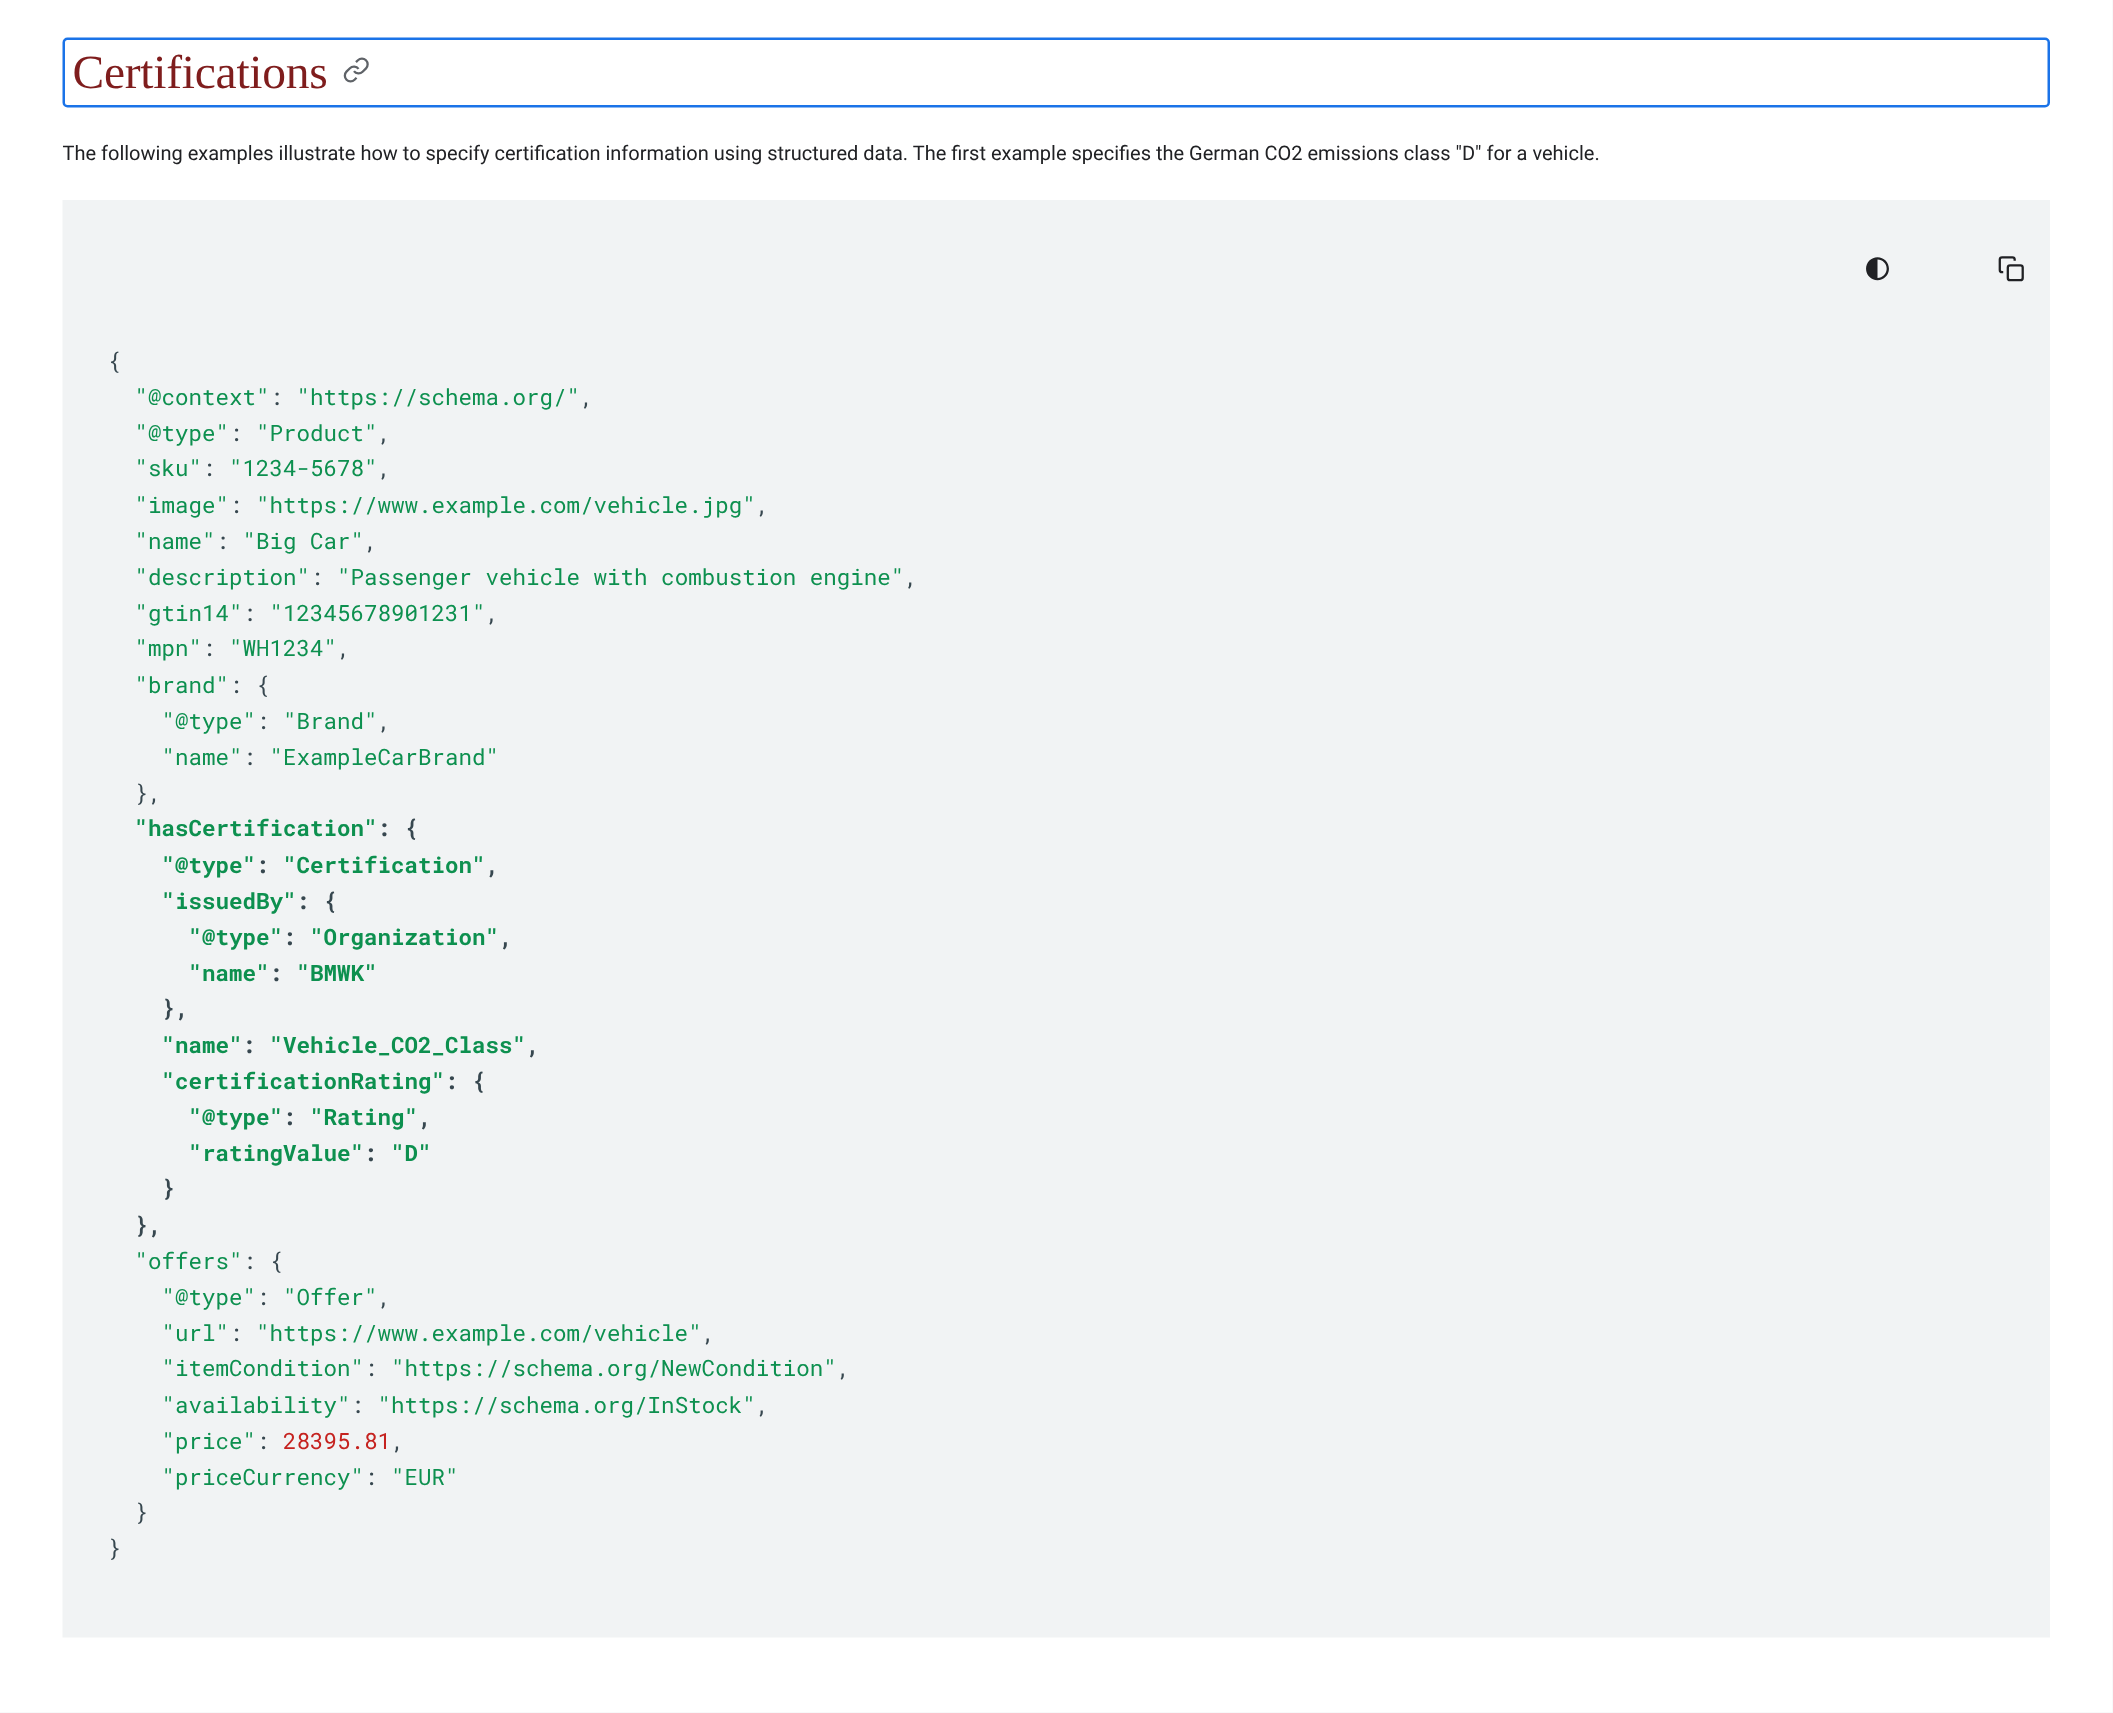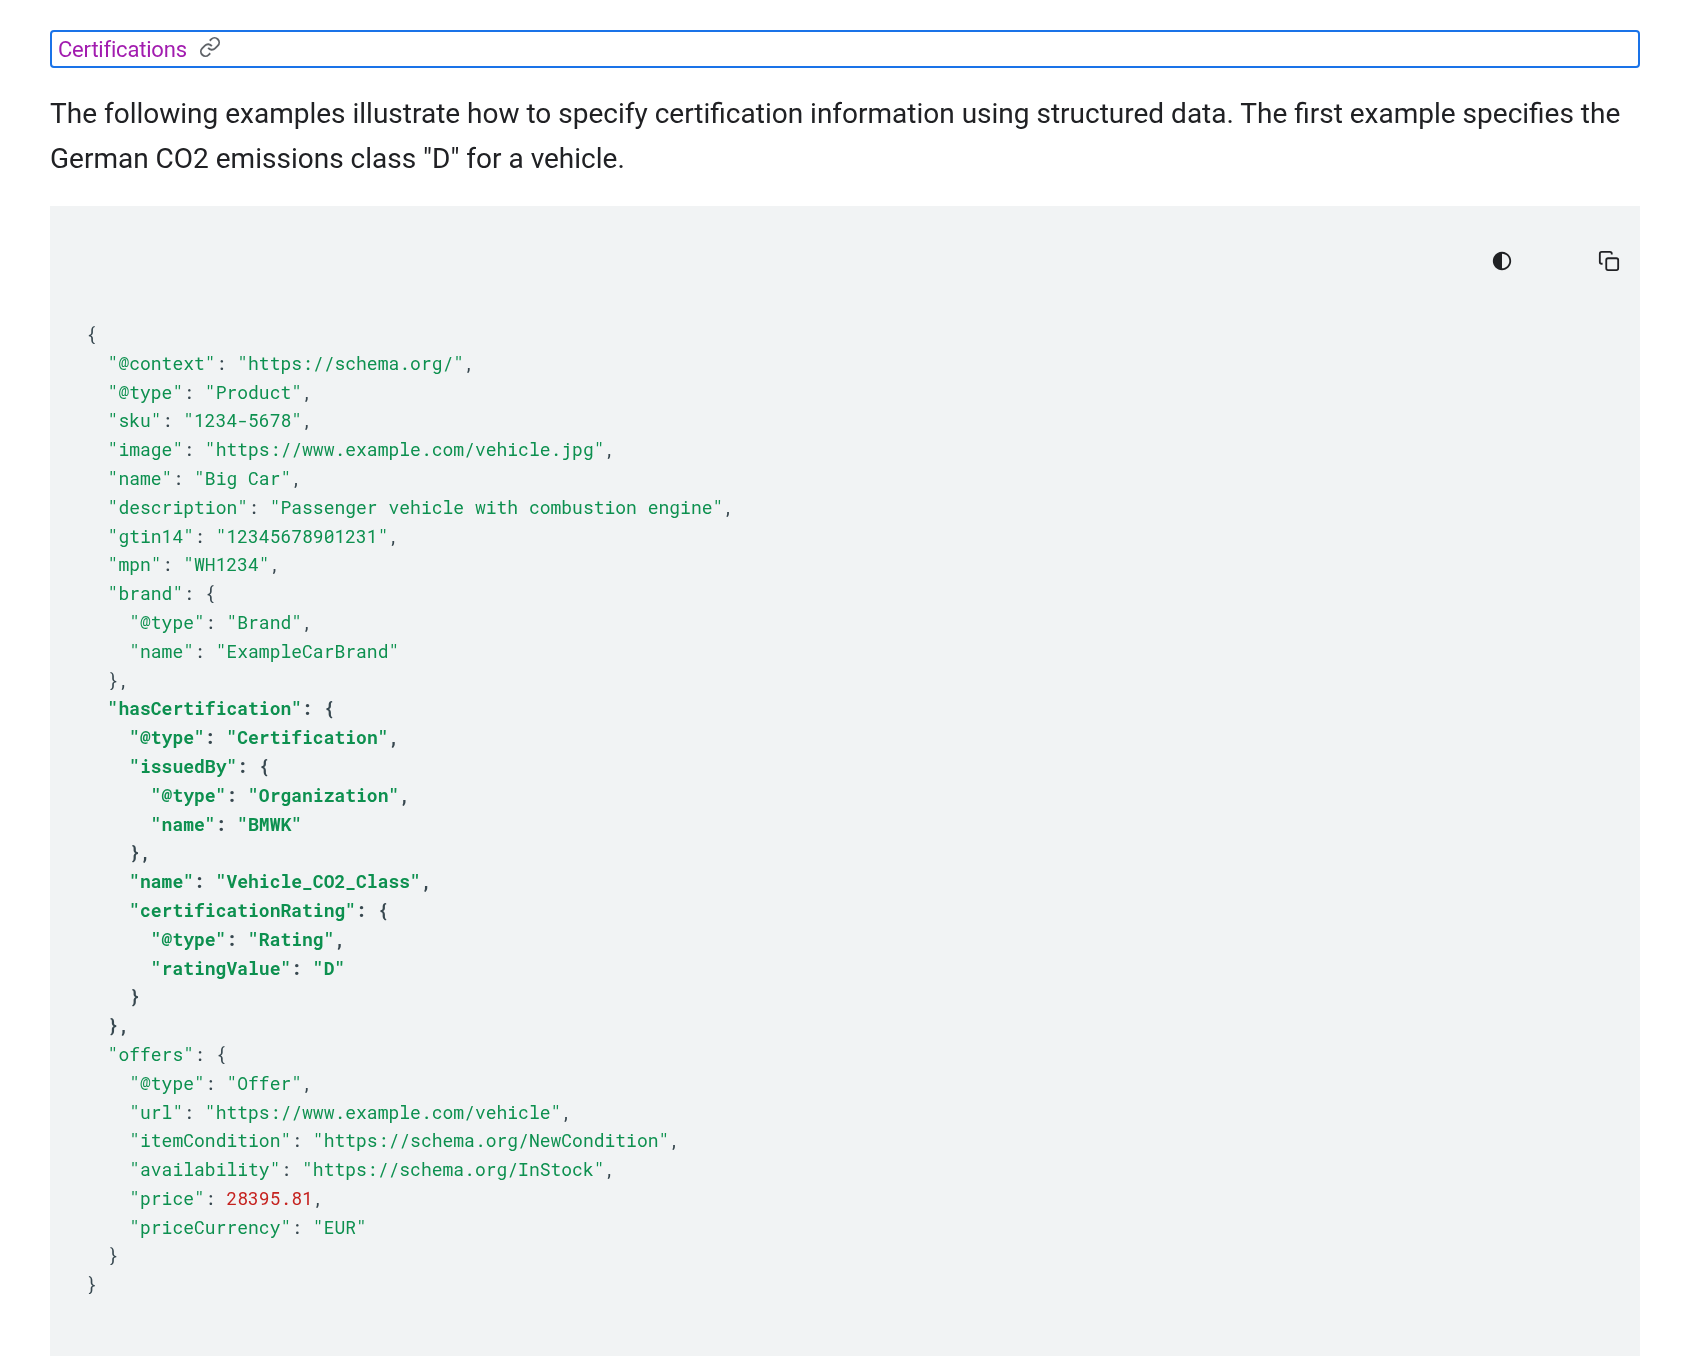--- a/index.html
+++ b/index.html
@@ -16,33 +16,34 @@
     .heading-container {
       border: 2px solid #1a73e8;
       border-radius: 4px;
       padding: 4px 6px;
       display: flex;
       align-items: center;
       gap: 12px;
       margin-bottom: 24px;
     }
     .heading {
-      font-size: 22px;
+      font-size: 38px;
       font-weight: 400;
-      color: #a21caf;
+      color: #7f1d1d;
       letter-spacing: -0.2px;
+      font-family: Liberation Serif, serif;
     }
     .link-icon {
       width: 22px;
       height: 22px;
       color: #5f6368;
       flex-shrink: 0;
     }
     .description {
-      font-size: 28px;
+      font-size: 16px;
       line-height: 1.6;
       color: #202124;
       margin-bottom: 24px;
     }
     .code-block {
       background: #f1f3f4;
       padding: 28px 36px;
       font-family: "Roboto Mono", Consolas, Monaco, monospace;
       font-size: 18px;
       line-height: 1.6;

